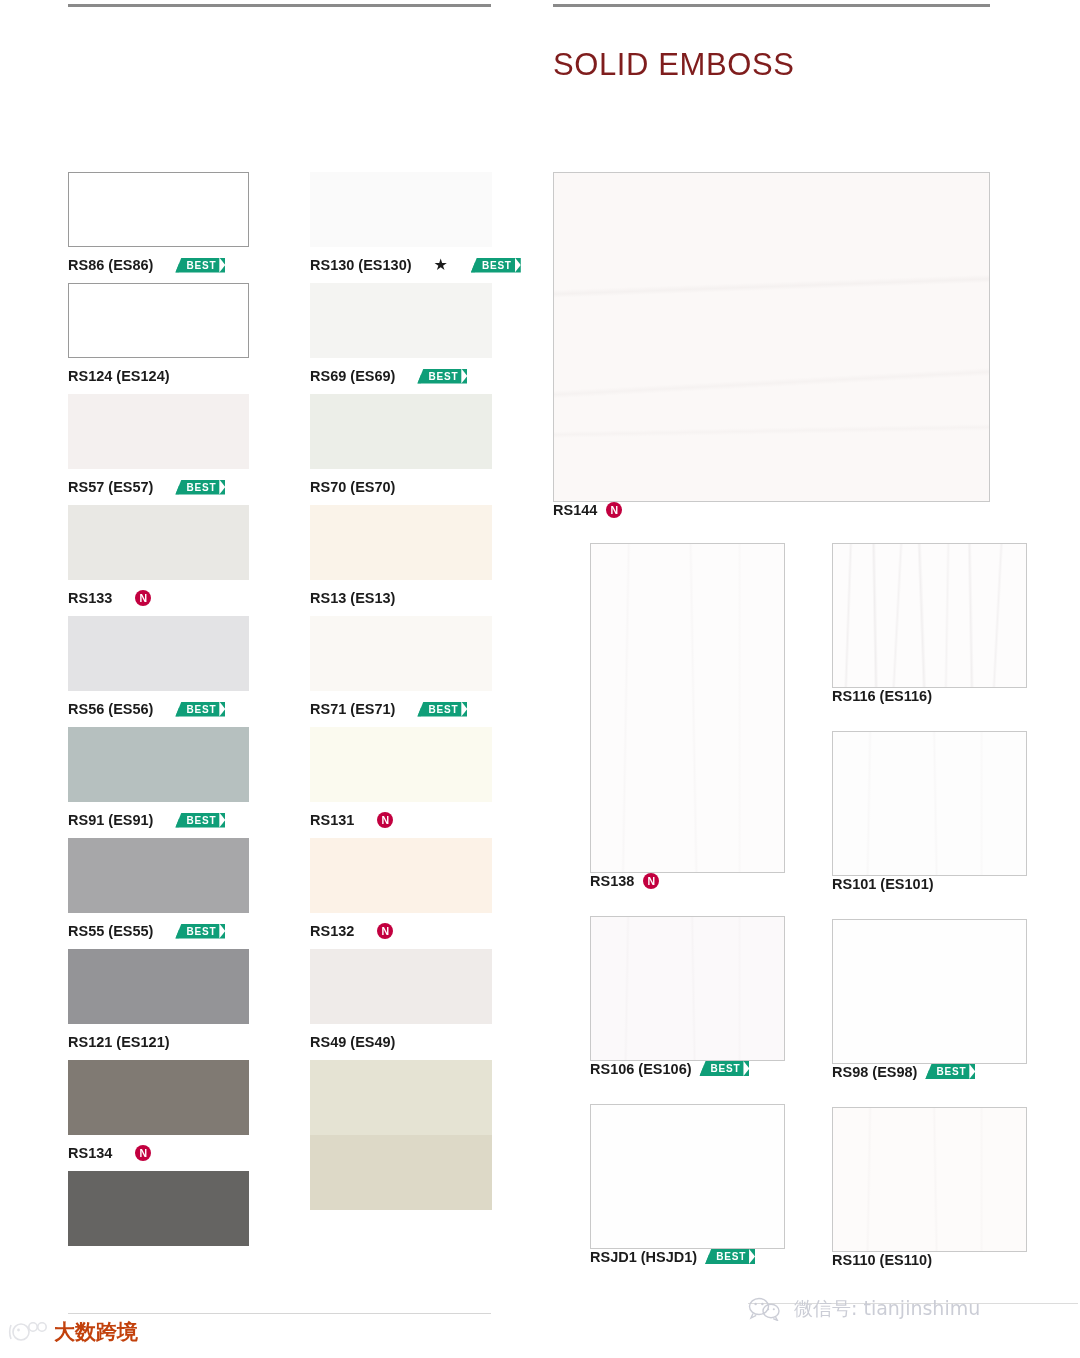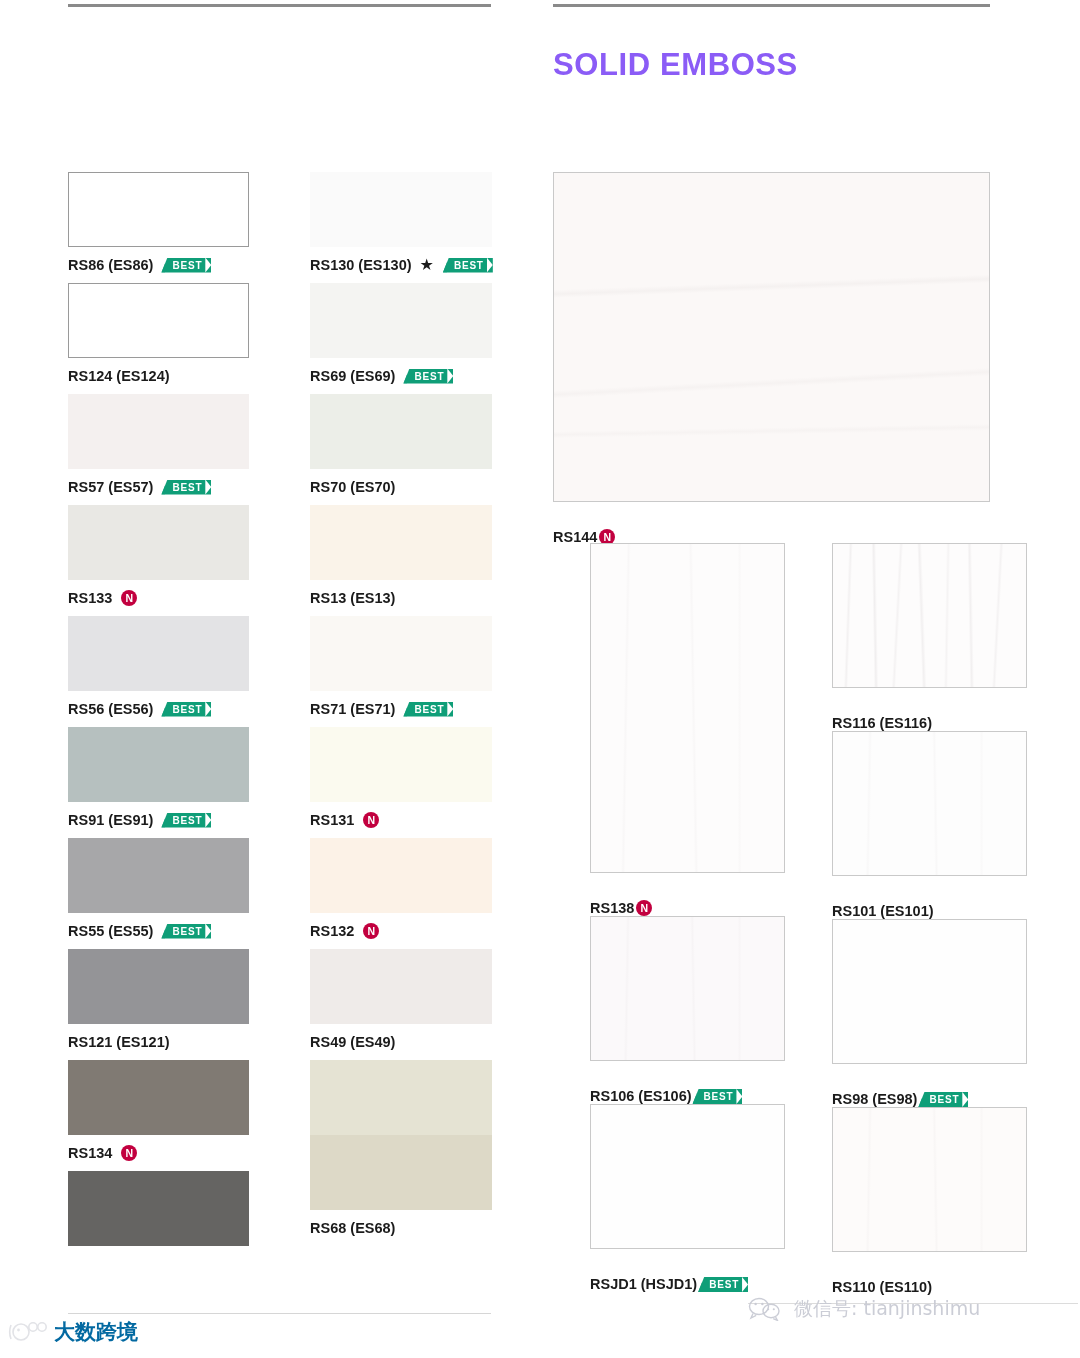--- a/index.html
+++ b/index.html
@@ -39,23 +39,23 @@
     left: 748px; top: 1303px;
     width: 330px; height: 1px;
     background: #dcdcdc;
   }
 
   
   .section-title {
     position: absolute;
     left: 553px; top: 26px;
     font-size: 31px;
-    font-weight: bold;
+    font-weight: normal;
     letter-spacing: 0.6px;
-    color: #8b5cf6;
+    color: #7f1d1d;
   }
 
   
   .left-col {
     position: absolute;
     top: 172px;
   }
   .left-col.col-1 { left: 68px; }
   .left-col.col-2 { left: 310px; text-align: center; }
 
@@ -63,21 +63,21 @@
   .lc-swatch {
     width: 181px;
     height: 75px;
     box-sizing: border-box;
   }
   .lc-swatch.bordered { border: 1px solid #9a9a9a; }
   .lc-label {
     height: 36px;
     display: flex;
     align-items: center;
-    gap: 7px;
+    gap: 21px;
     font-size: 14.5px;
     font-weight: bold;
     color: #1b1b1b;
     white-space: nowrap;
   }
 
   
   .col-2 .lc-swatch { width: 182px; }
 
   
@@ -108,21 +108,22 @@
     width: 195px;
     height: 145px;
     box-sizing: border-box;
     border: 1px solid #c9c9c9;
     position: relative;
     overflow: hidden;
   }
   .rc-label {
     height: 43px;
     display: flex;
-    align-items: flex-end;
+    align-items: flex-start;
+    gap: 7px;
     font-size: 14.5px;
     font-weight: bold;
     color: #1b1b1b;
     white-space: nowrap;
   }
   
   .rc-swatch.tall { height: 330px; }
 
   
   .grain-vert::after {
@@ -209,21 +210,21 @@
     font-family: "DejaVu Sans", sans-serif;
     opacity: 0.95;
   }
   .wm-wechat .wc-icon { display: block; }
   .wm-logo {
     position: absolute;
     left: 8px; top: 1318px;
     display: flex;
     align-items: center;
     gap: 6px;
-    color: #0369a1;
+    color: #c2410c;
     font-size: 21px;
     font-weight: bold;
     font-family: "DejaVu Sans", sans-serif;
     text-align: right;
   }
   .wm-logo .lg-icon { display: block; }
 </style>
 </head>
 <body>
 
@@ -353,23 +354,20 @@
       <div class="lc-swatch" style="background: rgb(239, 235, 233);"></div>
       <div class="lc-label">
         <span>RS49 (ES49)</span>
       </div>
     </div>
     <div class="lc-item">
       <div class="lc-swatch" style="background: rgb(229, 227, 211);"></div>
     </div>
     <div class="lc-item">
       <div class="lc-swatch" style="background: rgb(221, 217, 199);"></div>
-      <div class="lc-label">
-        <span>RS68 (ES68)</span>
-      </div>
     </div>
   </div>
 
 <div class="rs144-wrap">
   <div class="rs144-swatch" id="feature-swatch" style="background: rgb(251, 248, 247);"></div>
   <div class="rc-label" id="feature-label">
       <span>RS144</span>
       <span class="badge-n">N</span>
     </div>
 </div>

